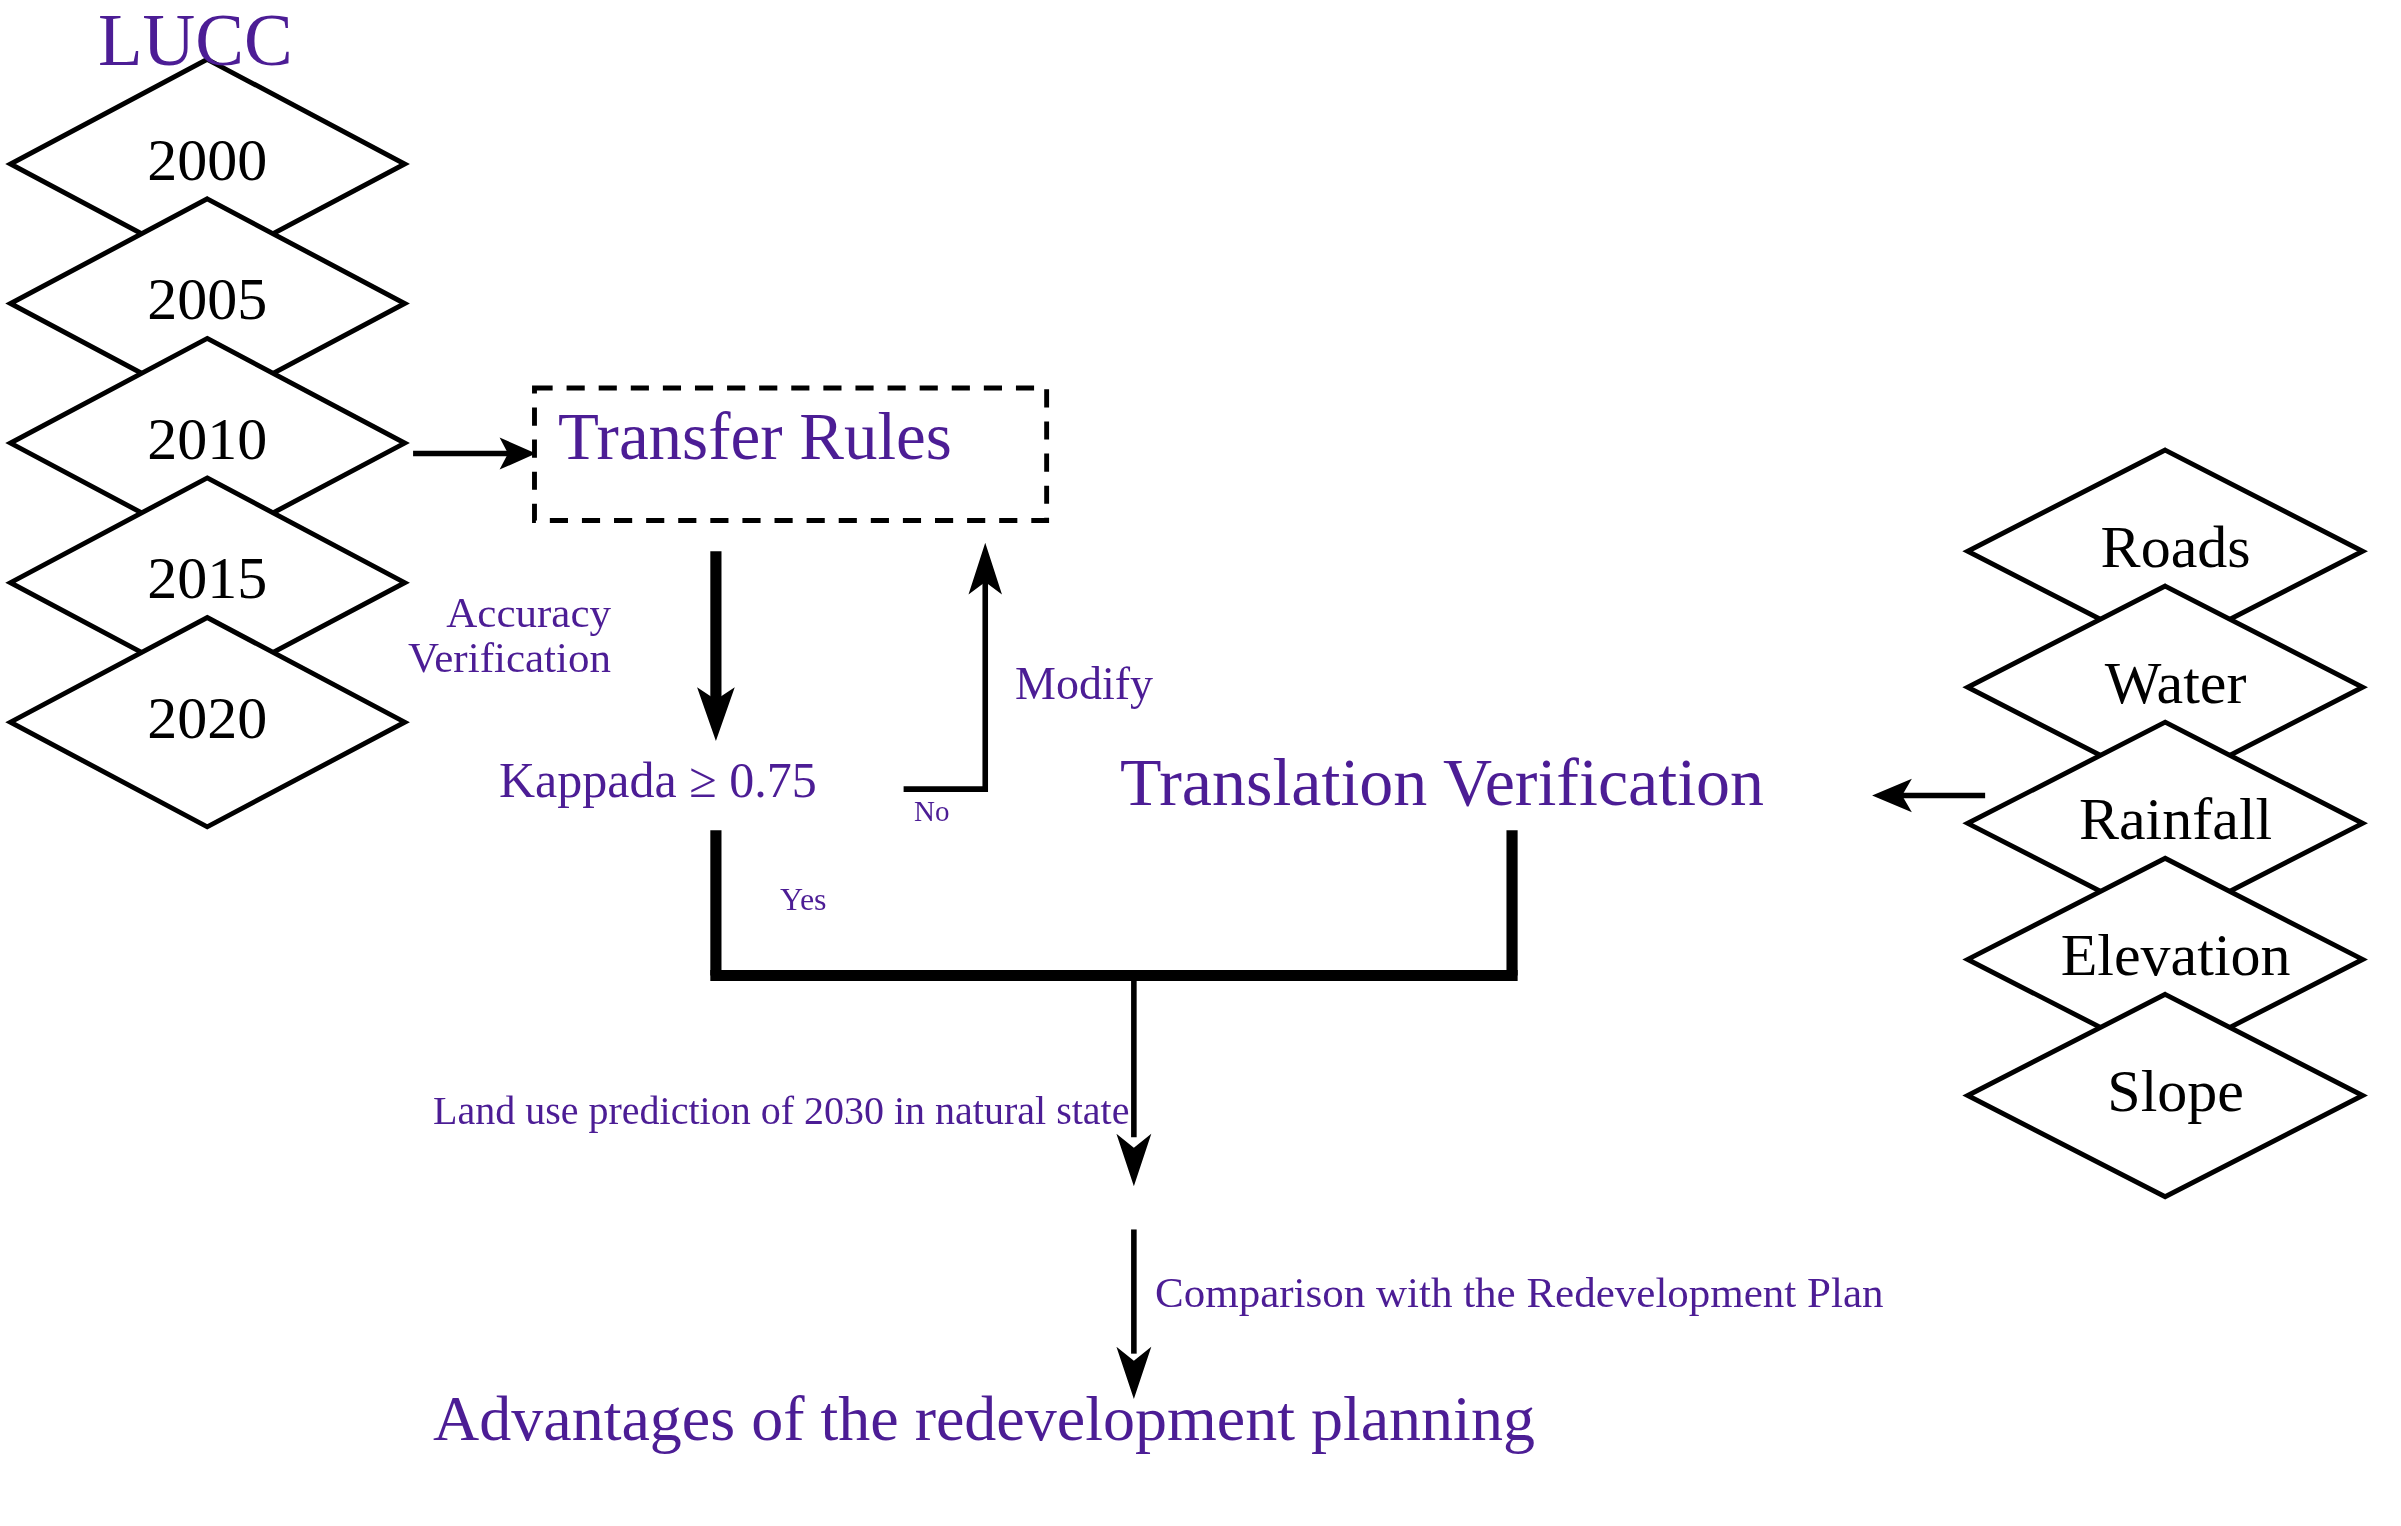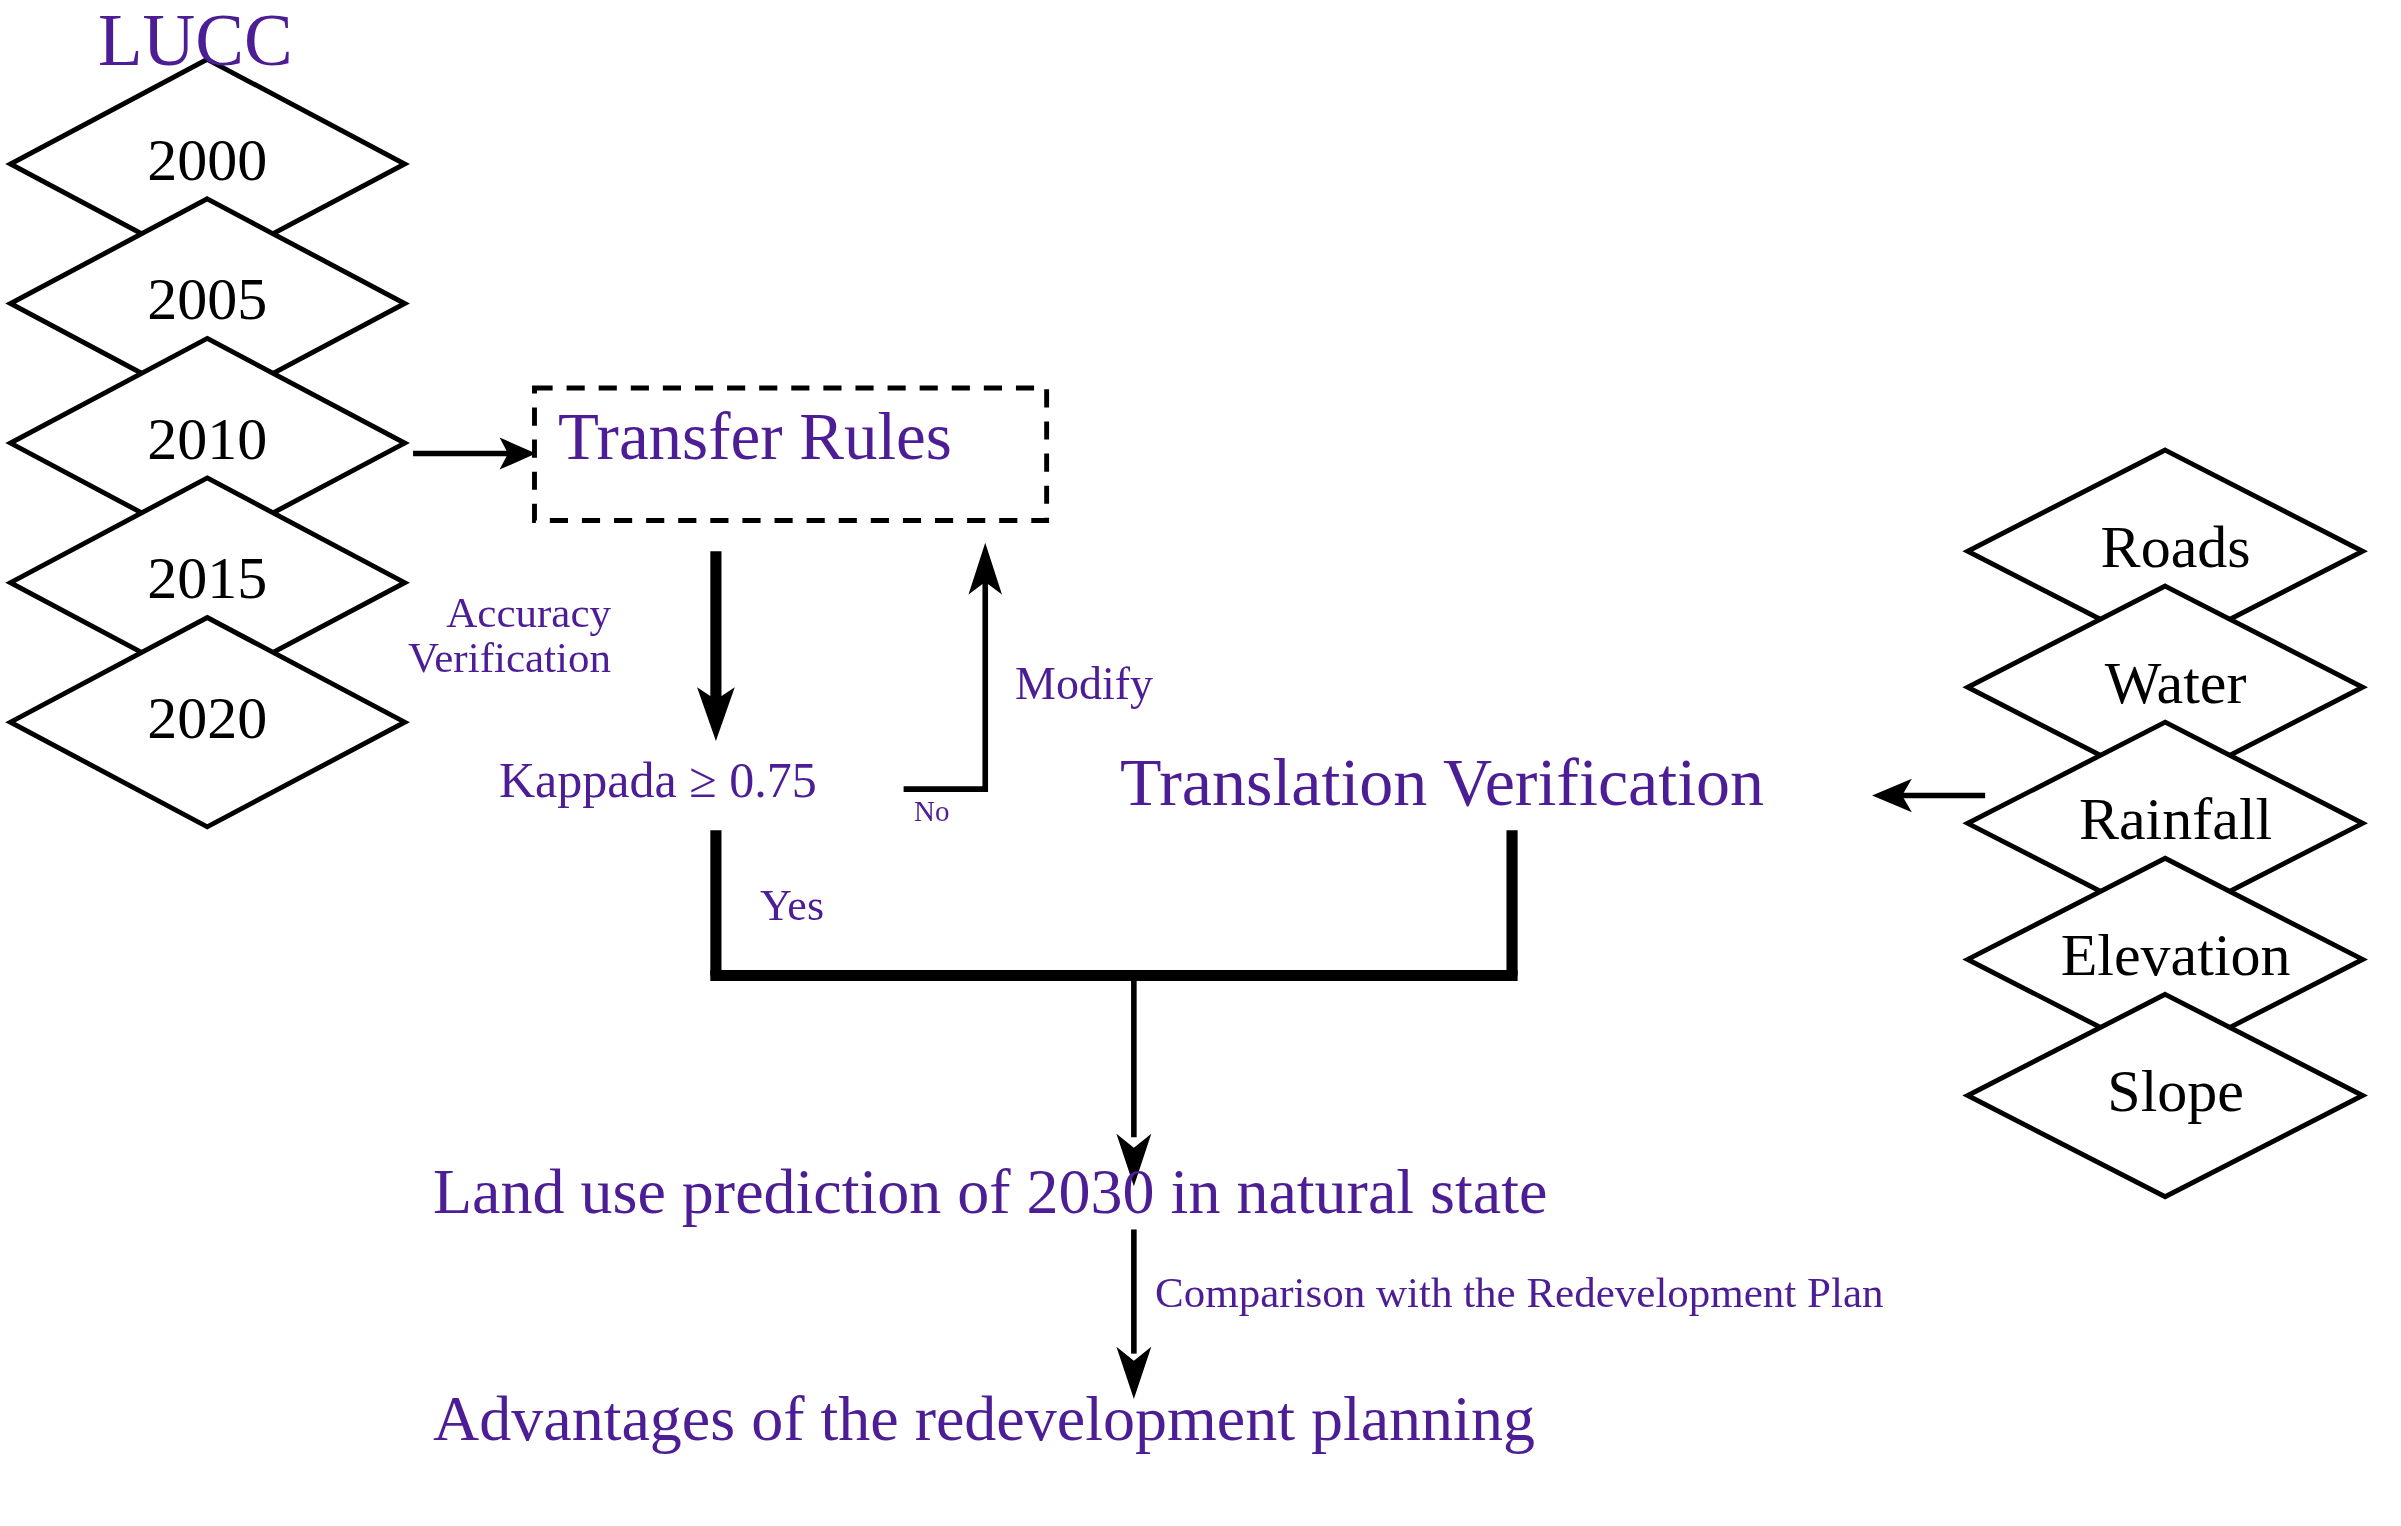--- a/index.html
+++ b/index.html
@@ -60,23 +60,23 @@
     white-space: nowrap;
     font-family: "Liberation Serif", "DejaVu Serif", serif;
     line-height: 1.05;
   }
   .txt-lucc     { left: 98px;  top: 2.8px;    font-size: 73px; }
   .txt-transfer { left: 558px;  top: 401px;  font-size: 67px;  }
   .txt-accuracy { left: 408px;  top: 590px;  font-size: 43px;  text-align: right; }
   .txt-kappada  { left: 499px;  top: 754px; font-size: 50px; text-align: right;  }
   .txt-modify   { left: 1015px; top: 660px;  font-size: 46px; text-align: right;  }
   .txt-no       { left: 914px; top: 796px; font-size: 29px;  }
-  .txt-yes      { left: 760px; top: 883px; font-size: 44px;  }
+  .txt-yes      { left: 780px; top: 883px; font-size: 32px;  }
   .txt-transsuit{ left: 1120px; top: 747px; font-size: 68px;  }
-  .txt-landuse  { left: 433px;  top: 1158px; font-size: 64px;  }
+  .txt-landuse  { left: 433px;  top: 1090px; font-size: 40px;  }
   .txt-compare  { left: 1155px; top: 1270px; font-size: 43px;  }
   .txt-advant   { left: 433px;  top: 1385px; font-size: 64px;  }
 </style>
 </head>
 <body>
 
 <div id="canvas">
 
   <svg class="layer" viewBox="0 0 3441 2187">
 

